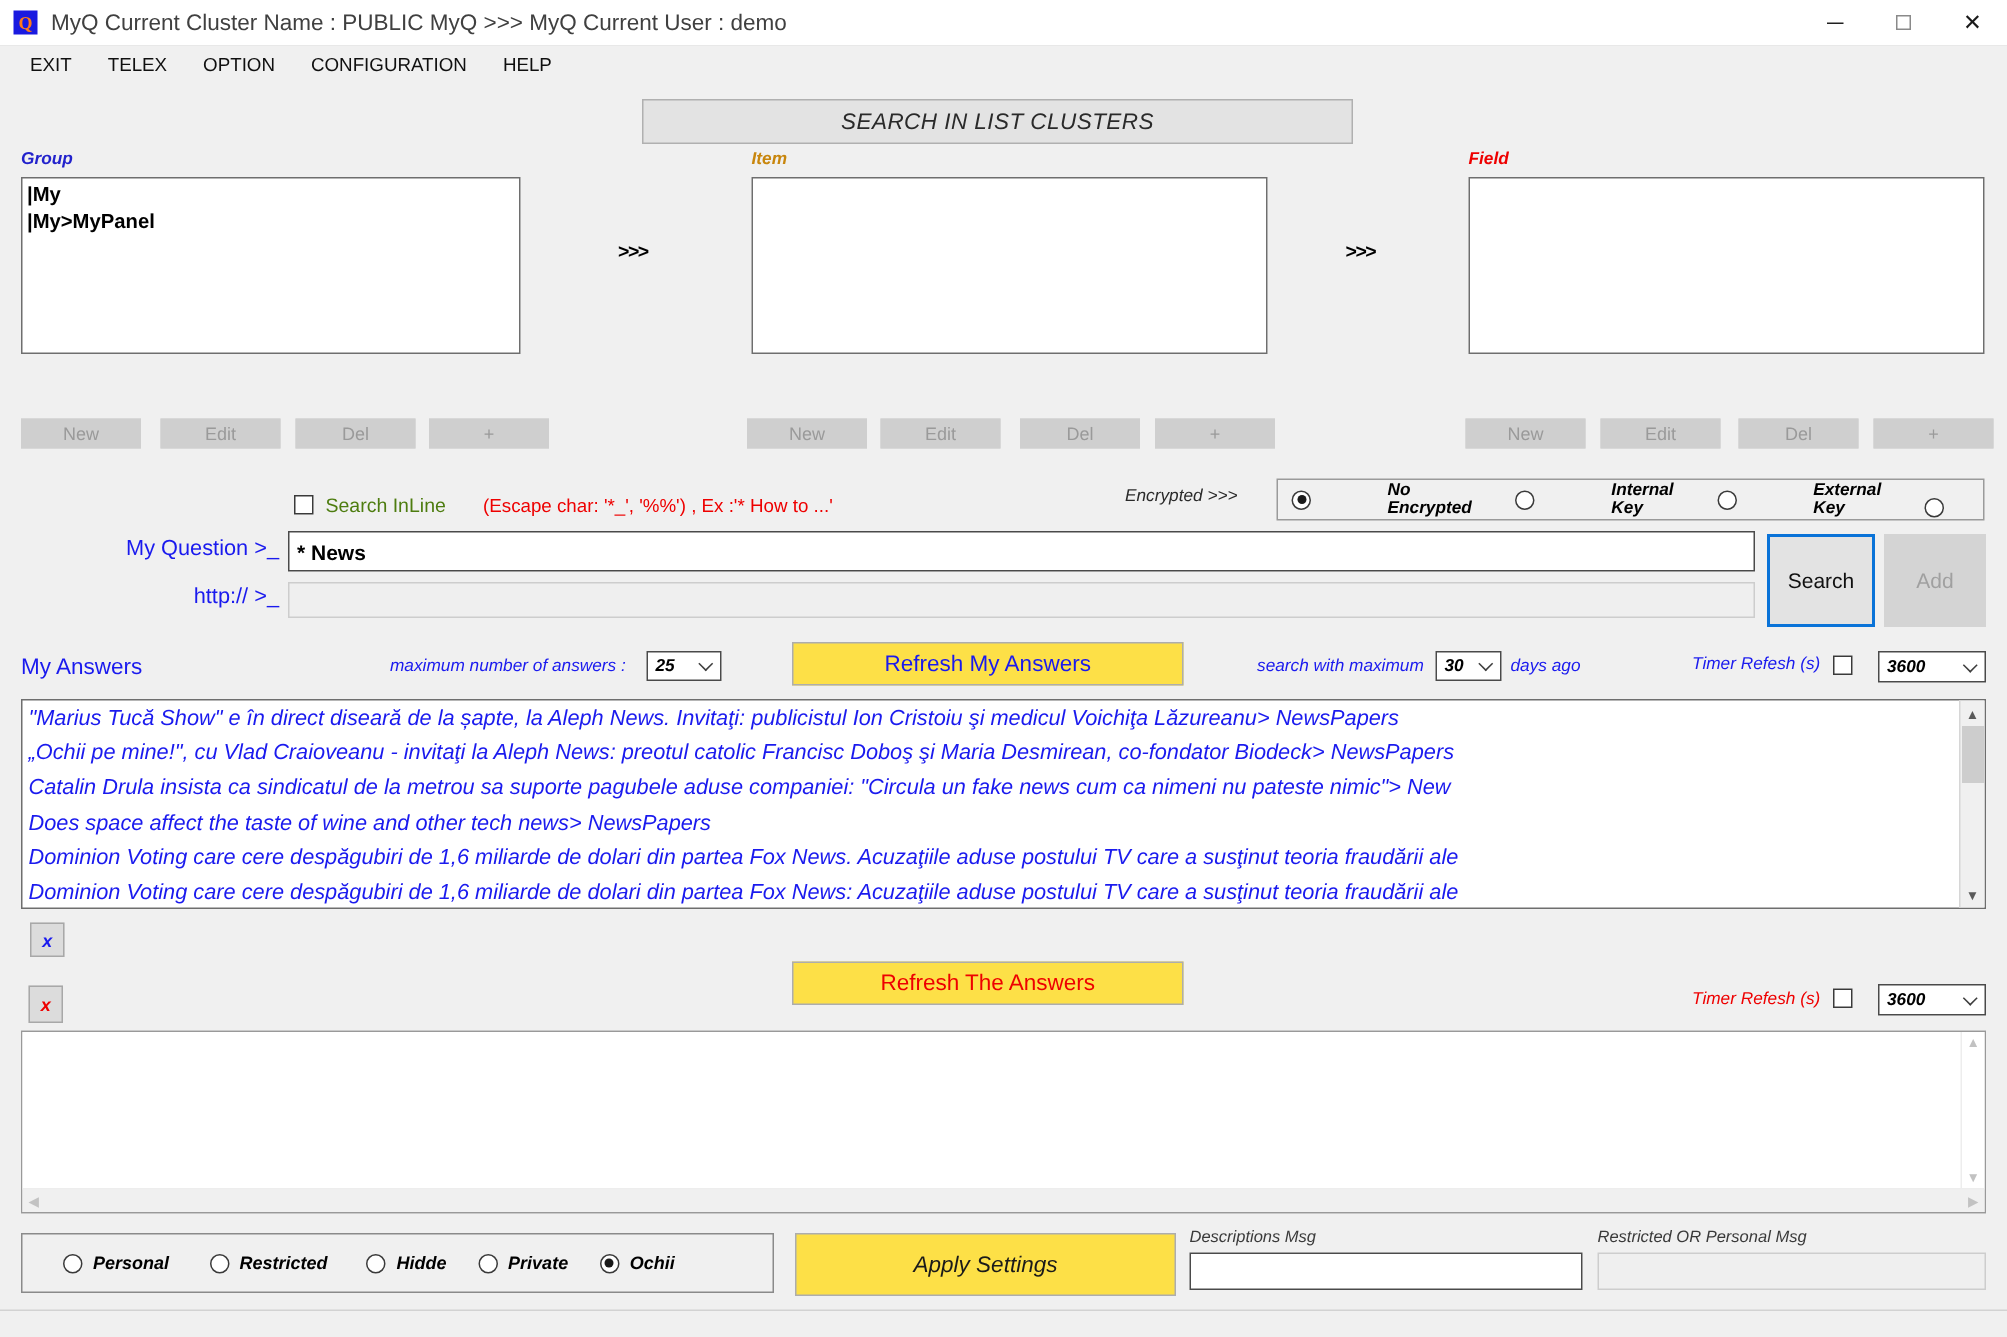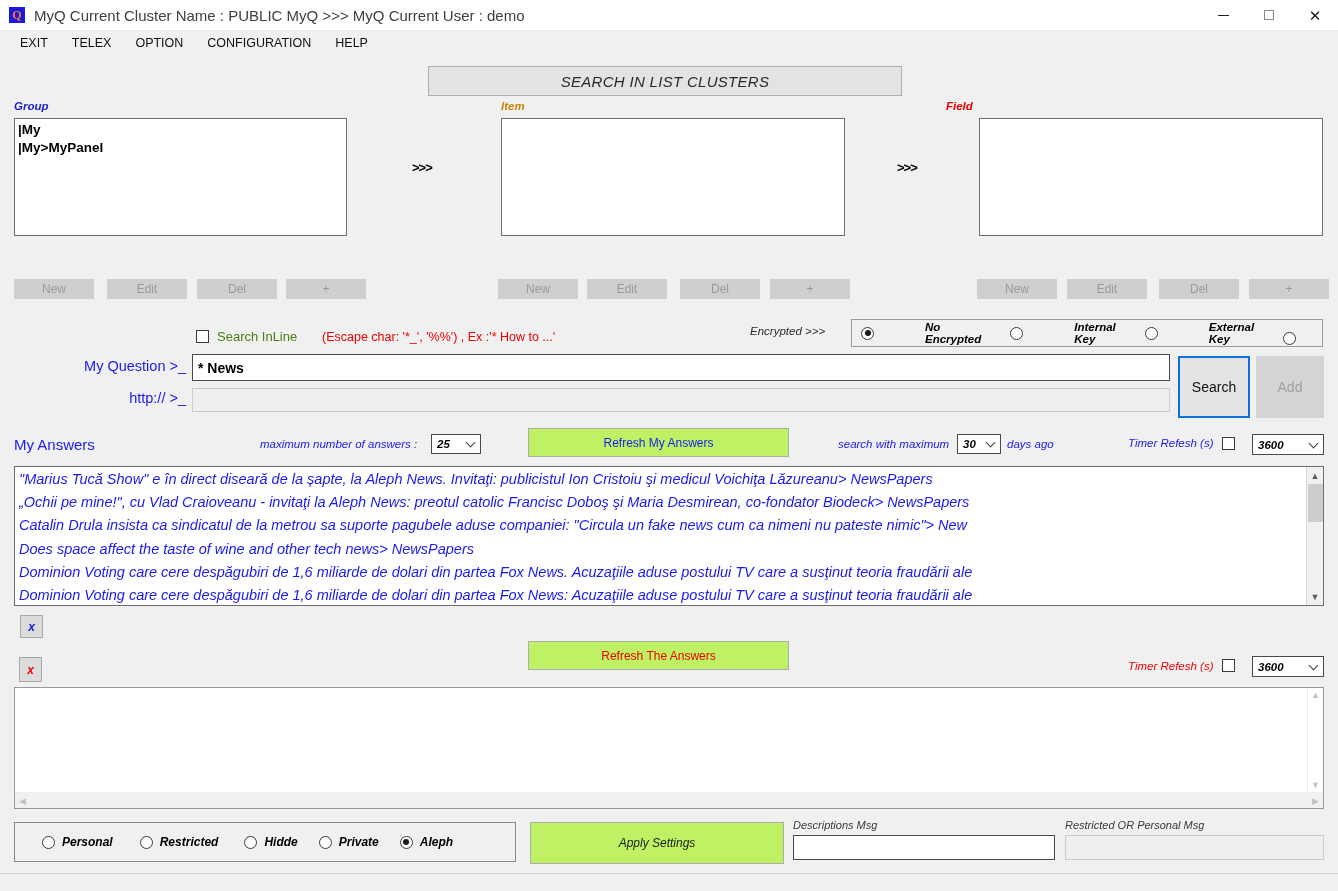--- a/index.html
+++ b/index.html
@@ -125,23 +125,23 @@
   .dd .dd-val { padding-left: 5px; }
   .dd .chev {
     position: absolute; right: 6px; top: 50%;
     width: 7px; height: 7px; margin-top: -5px;
     border-right: 1.6px solid #3d3d3d; border-bottom: 1.6px solid #3d3d3d;
     transform: rotate(45deg);
   }
 
   
   .big-btn {
-    background: #bef264; border: 1px solid #adadad;
-    display: flex; align-items: center; justify-content: center;
-    font-size: 12px;
+    background: #fde047; border: 1px solid #adadad;
+    display: flex; align-items: center; justify-content: center;
+    font-size: 15px;
   }
 
   
   .answers {
     position: absolute; left: 14px; top: 466px;
     width: 1310px; height: 140px;
     background: #fff; border: 1px solid #6e6e6e;
     display: flex;
   }
   .answers-inner {
@@ -258,21 +258,21 @@
 
   <div class="col-label" style="left:501px; top:100px; color:#c8860d;">Item</div>
   <div class="listbox" style="position:absolute; left:501px; top:118px; width:344px; height:118px;"></div>
   <div class="btn-disabled" style="position:absolute; left:498px; top:279px; width:80px; height:20px;">New</div>
   <div class="btn-disabled" style="position:absolute; left:587px; top:279px; width:80px; height:20px;">Edit</div>
   <div class="btn-disabled" style="position:absolute; left:680px; top:279px; width:80px; height:20px;">Del</div>
   <div class="btn-disabled" style="position:absolute; left:770px; top:279px; width:80px; height:20px;">+</div>
 
   <div class="arrow3" style="position:absolute; left:897px; top:160px;">&gt;&gt;&gt;</div>
 
-  <div class="col-label" style="left:946px; top:100px; color:#ee0000;">Field</div>
+  <div class="col-label" style="left:979px; top:100px; color:#ee0000;">Field</div>
   <div class="listbox" style="position:absolute; left:979px; top:118px; width:344px; height:118px;"></div>
   <div class="btn-disabled" style="position:absolute; left:977px; top:279px; width:80px; height:20px;">New</div>
   <div class="btn-disabled" style="position:absolute; left:1067px; top:279px; width:80px; height:20px;">Edit</div>
   <div class="btn-disabled" style="position:absolute; left:1159px; top:279px; width:80px; height:20px;">Del</div>
   <div class="btn-disabled" style="position:absolute; left:1249px; top:279px; width:80px; height:20px;">+</div>
 
   <div style="position:absolute; left:196px; top:329px; display:flex; align-items:center; gap:8px;">
     <i class="cbox"></i>
     <span style="font-size:13px; color:#4d7c0f;">Search InLine</span>
   </div>
@@ -380,21 +380,21 @@
     <div class="perm-item" style="margin-left:26px;">
       <i class="radio"></i>
       <span>Hidde</span>
     </div>
     <div class="perm-item" style="margin-left:21px;">
       <i class="radio"></i>
       <span>Private</span>
     </div>
     <div class="perm-item" style="margin-left:21px;">
       <i class="radio checked"></i>
-      <span>Aleph</span>
+      <span>Ochii</span>
     </div>
   </div>
 
   <div class="big-btn" style="position:absolute; left:530px; top:822px; width:254px; height:42px; font-style:italic; color:#1a1a1a;">Apply Settings</div>
 
   <div class="field-caption" style="position:absolute; left:793px; top:819px;">Descriptions Msg</div>
   <div style="position:absolute; left:793px; top:835px; width:262px; height:25px; background:#fff; border:1px solid #4a4a4a;"></div>
 
   <div class="field-caption" style="position:absolute; left:1065px; top:819px;">Restricted OR Personal Msg</div>
   <div style="position:absolute; left:1065px; top:835px; width:259px; height:25px; background:#efefef; border:1px solid #cdcdcd;"></div>

